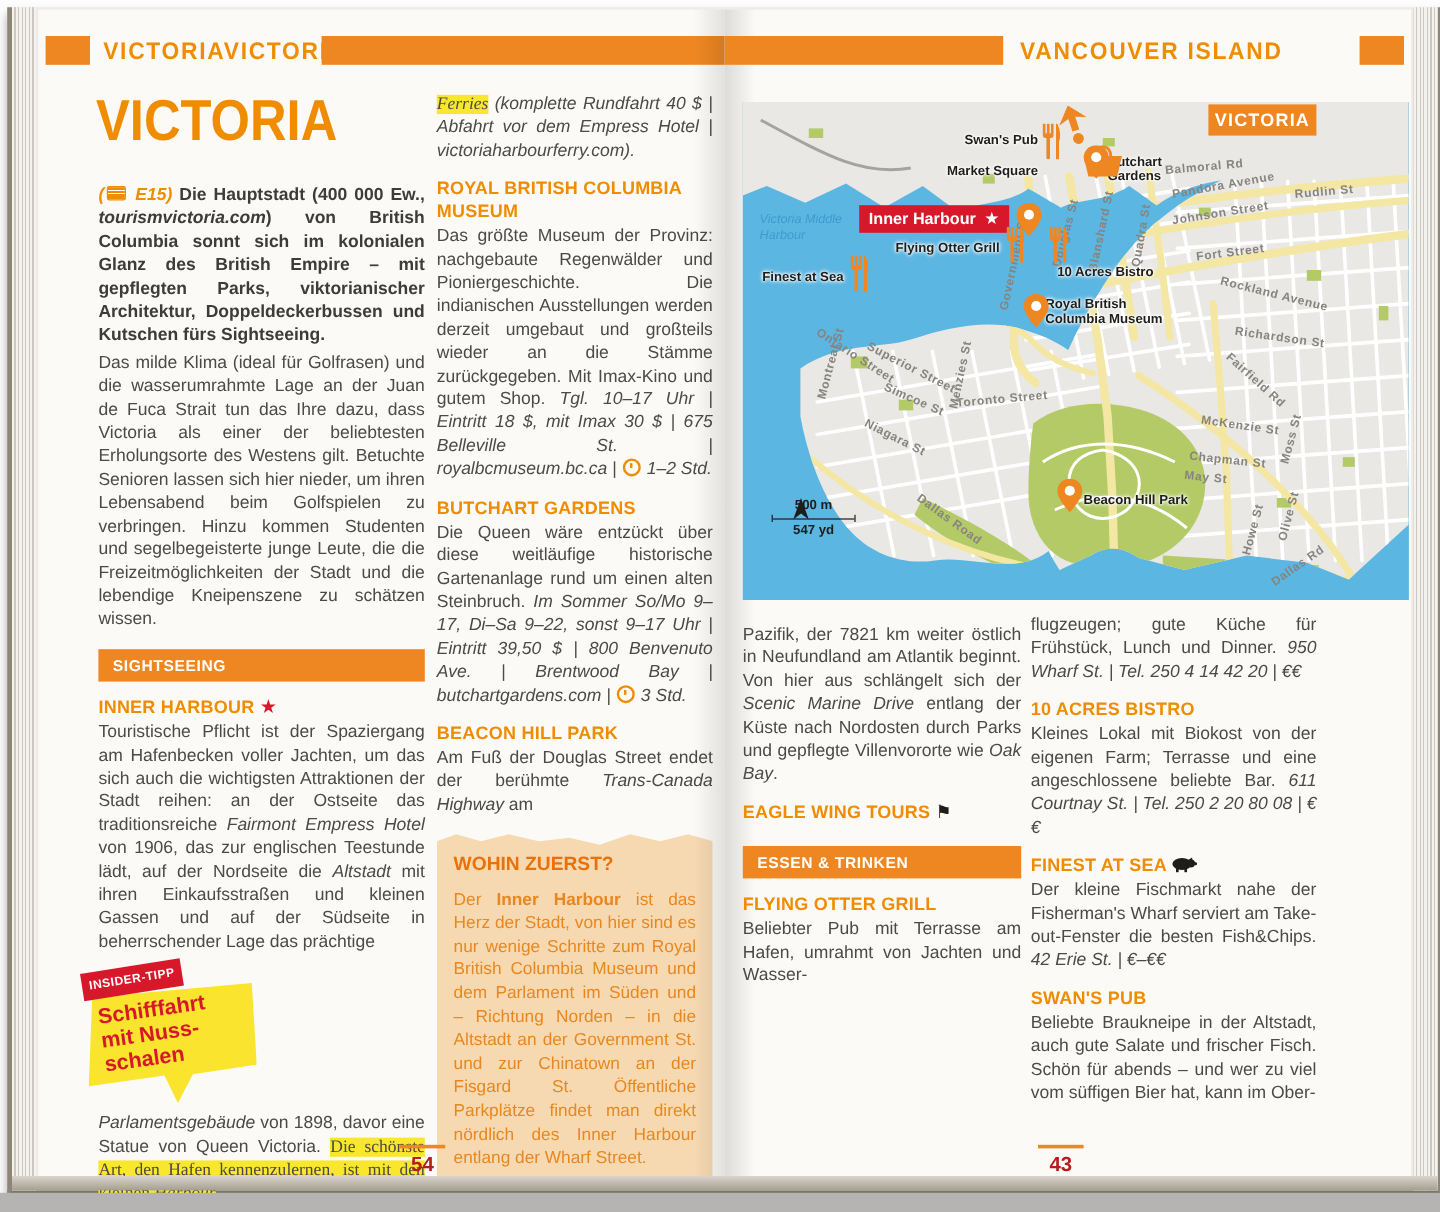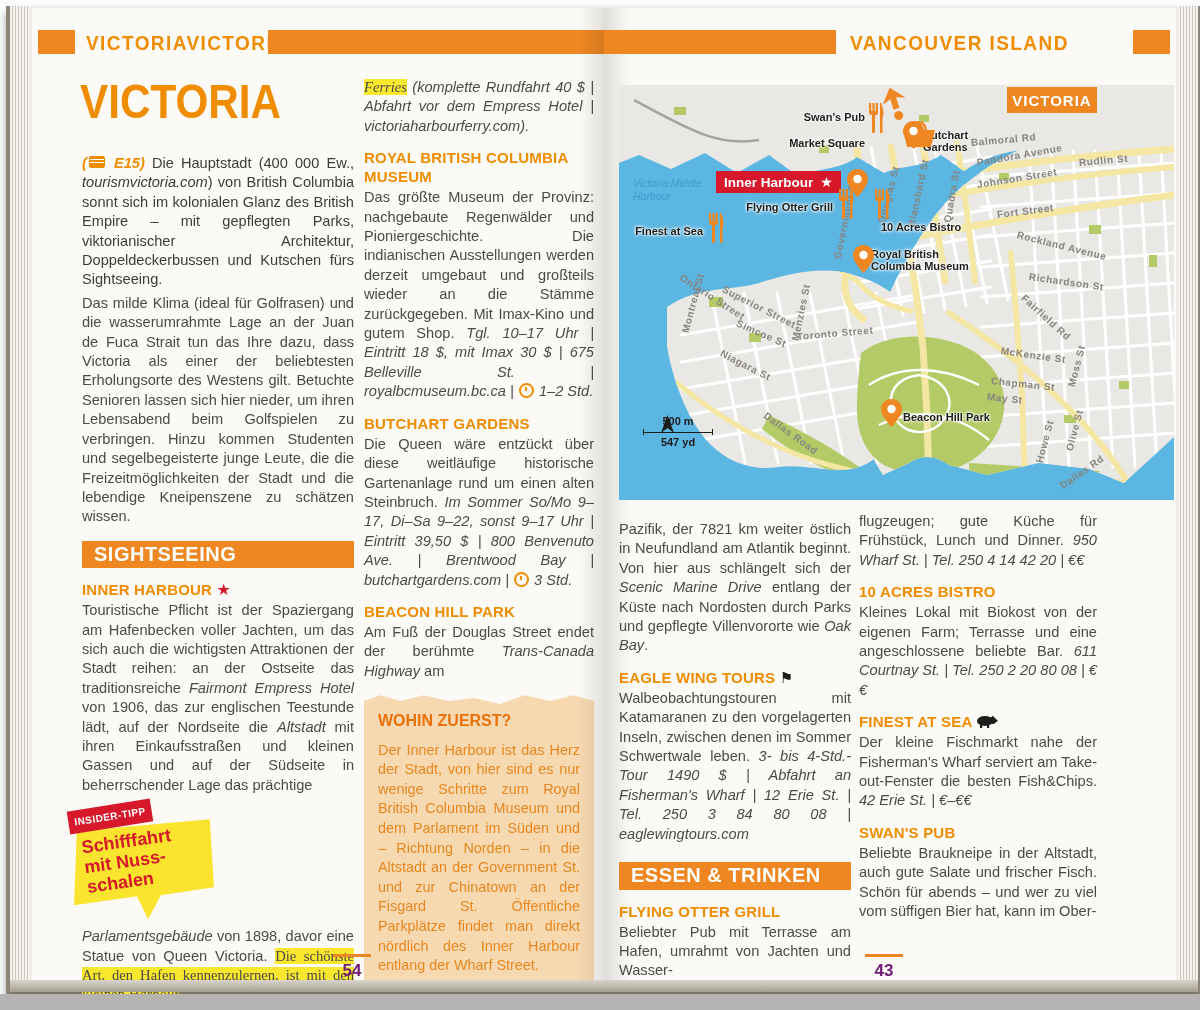--- a/index.html
+++ b/index.html
@@ -26,37 +26,37 @@
   .hdr-sq{position:absolute;width:37px;height:24px;background:#ee8722;}
   .hdr-bar{position:absolute;height:24px;background:#ee8722;}
   .hdr-tab{position:absolute;font-weight:700;font-size:20px;letter-spacing:1.5px;
         color:#ef8c00;transform:scaleX(.95);transform-origin:left;white-space:nowrap;}
   
   .big-title{position:absolute;left:48px;top:66px;font-size:48px;font-weight:800;
         color:#ef8c00;letter-spacing:0;transform:scaleX(.88);transform-origin:left;}
   .col{position:absolute;color:#4a4a48;font-size:14.6px;line-height:19.4px;text-align:justify;}
   .col p{margin:0 0 4px 0;}
   .lead{font-weight:700;color:#3c3c3a;}
-  .banner{background:#ee8722;color:#fff;font-weight:700;font-size:20px;
+  .banner{background:#ee8722;color:#fff;font-weight:700;font-size:13px;
         letter-spacing:.5px;padding:4px 0 4px 12px;margin:14px 0 8px 0;transform:scaleX(1);}
   .sec-h{color:#ef8c00;font-weight:700;font-size:15px;letter-spacing:.2px;
         margin:12px 0 2px 0;text-align:left;line-height:19px;}
   .sec-h .star{color:#d7182a;font-size:16px;}
   .sec-h .flag{color:#1d1d1b;font-size:15px;}
   .rt-i{font-style:italic;}
-  .rt-b{font-weight:400;}
+  .rt-b{font-weight:700;}
   .rt-hl{background:#f9e72e;font-family:Liberation Serif, serif;}
   .rt-ref{color:#ef8c00;font-style:italic;font-weight:700;}
   .rt-refbox{display:inline-block;width:14px;height:10px;margin:0 2px;
         background:linear-gradient(#ef8c00 0 2px,#fff 2px 3px,#ef8c00 3px 5px,#fff 5px 6px,#ef8c00 6px 10px);
         border:1px solid #ef8c00;border-radius:2px;vertical-align:baseline;}
   .rt-clock{display:inline-block;width:11px;height:11px;border:2px solid #ef8c00;
         border-radius:50%;position:relative;vertical-align:-2px;margin:0 1px;}
   .rt-clock::before{content:"";position:absolute;left:4px;top:2px;width:2px;height:4px;background:#ef8c00;}
-  .pgnum{position:absolute;font-weight:700;font-size:17px;color:#701a75;text-align:center;width:44px;}
+  .pgnum{position:absolute;font-weight:700;font-size:17px;color:#b91c1c;text-align:center;width:44px;}
   .pgnum::before{content:"";display:block;width:38px;height:3px;background:#ee8722;margin:0 auto 4px auto;}
   
   .tip-wrap{float:left;width:152px;height:122px;margin:6px 10px 0 -14px;position:relative;}
   .tip-bubble{position:absolute;left:6px;top:14px;width:140px;height:100px;background:#fbe42d;
         clip-path:polygon(2% 12%,97% 0%,100% 68%,62% 76%,53% 100%,45% 77%,0% 86%);}
   .tip-tag{position:absolute;left:0;top:0;background:#d7182a;color:#fff;font-weight:700;
         font-size:10px;letter-spacing:.5px;padding:2px 6px;transform:rotate(-9deg);}
   .tip-text{position:absolute;left:16px;top:26px;transform:rotate(-8deg);color:#d7182a;
         font-weight:700;font-size:18px;line-height:20px;white-space:pre-line;}
   
@@ -368,21 +368,20 @@
           <use href="#sym-north"></use>
         </svg>
       </div>
 
     <div class="col" style="left:15px;top:512px;width:232px;">
       <p><span>Pazifik, der 7821 km weiter östlich in Neufundland am Atlantik beginnt. Von hier aus schlängelt sich der </span><span class="rt-i">Scenic Marine Drive</span><span> entlang der Küste nach Nordosten durch Parks und gepflegte Villenvororte wie </span><span class="rt-i">Oak Bay</span><span>.</span></p>
       <div class="sec-h">
         <span>EAGLE WING TOURS</span>
         <span class="flag">⚑</span>
       </div>
-      <p><span>Walbeobachtungstouren mit Katamaranen zu den vorgelagerten Inseln, zwischen denen im Sommer Schwertwale leben. </span><span class="rt-i">3- bis 4-Std.-Tour 1490 $ | Abfahrt an Fisherman's Wharf | 12 Erie St. | Tel. 250 3 84 80 08 | eaglewingtours.com</span></p>
       <div class="banner" style="margin-top:18px;">ESSEN &amp; TRINKEN</div>
       <div class="sec-h">FLYING OTTER GRILL</div>
       <p><span>Beliebter Pub mit Terrasse am Hafen, umrahmt von Jachten und Wasser-</span></p>
     </div>
 
     <div class="col" style="left:255px;top:504px;width:238px;">
       <p><span>flugzeugen; gute Küche für Frühstück, Lunch und Dinner. </span><span class="rt-i">950 Wharf St. | Tel. 250 4 14 42 20 | €€</span></p>
       <div class="sec-h">10 ACRES BISTRO</div>
       <p><span>Kleines Lokal mit Biokost von der eigenen Farm; Terrasse und eine angeschlossene beliebte Bar. </span><span class="rt-i">611 Courtnay St. | Tel. 250 2 20 80 08 | €€</span></p>
       <div class="sec-h">

